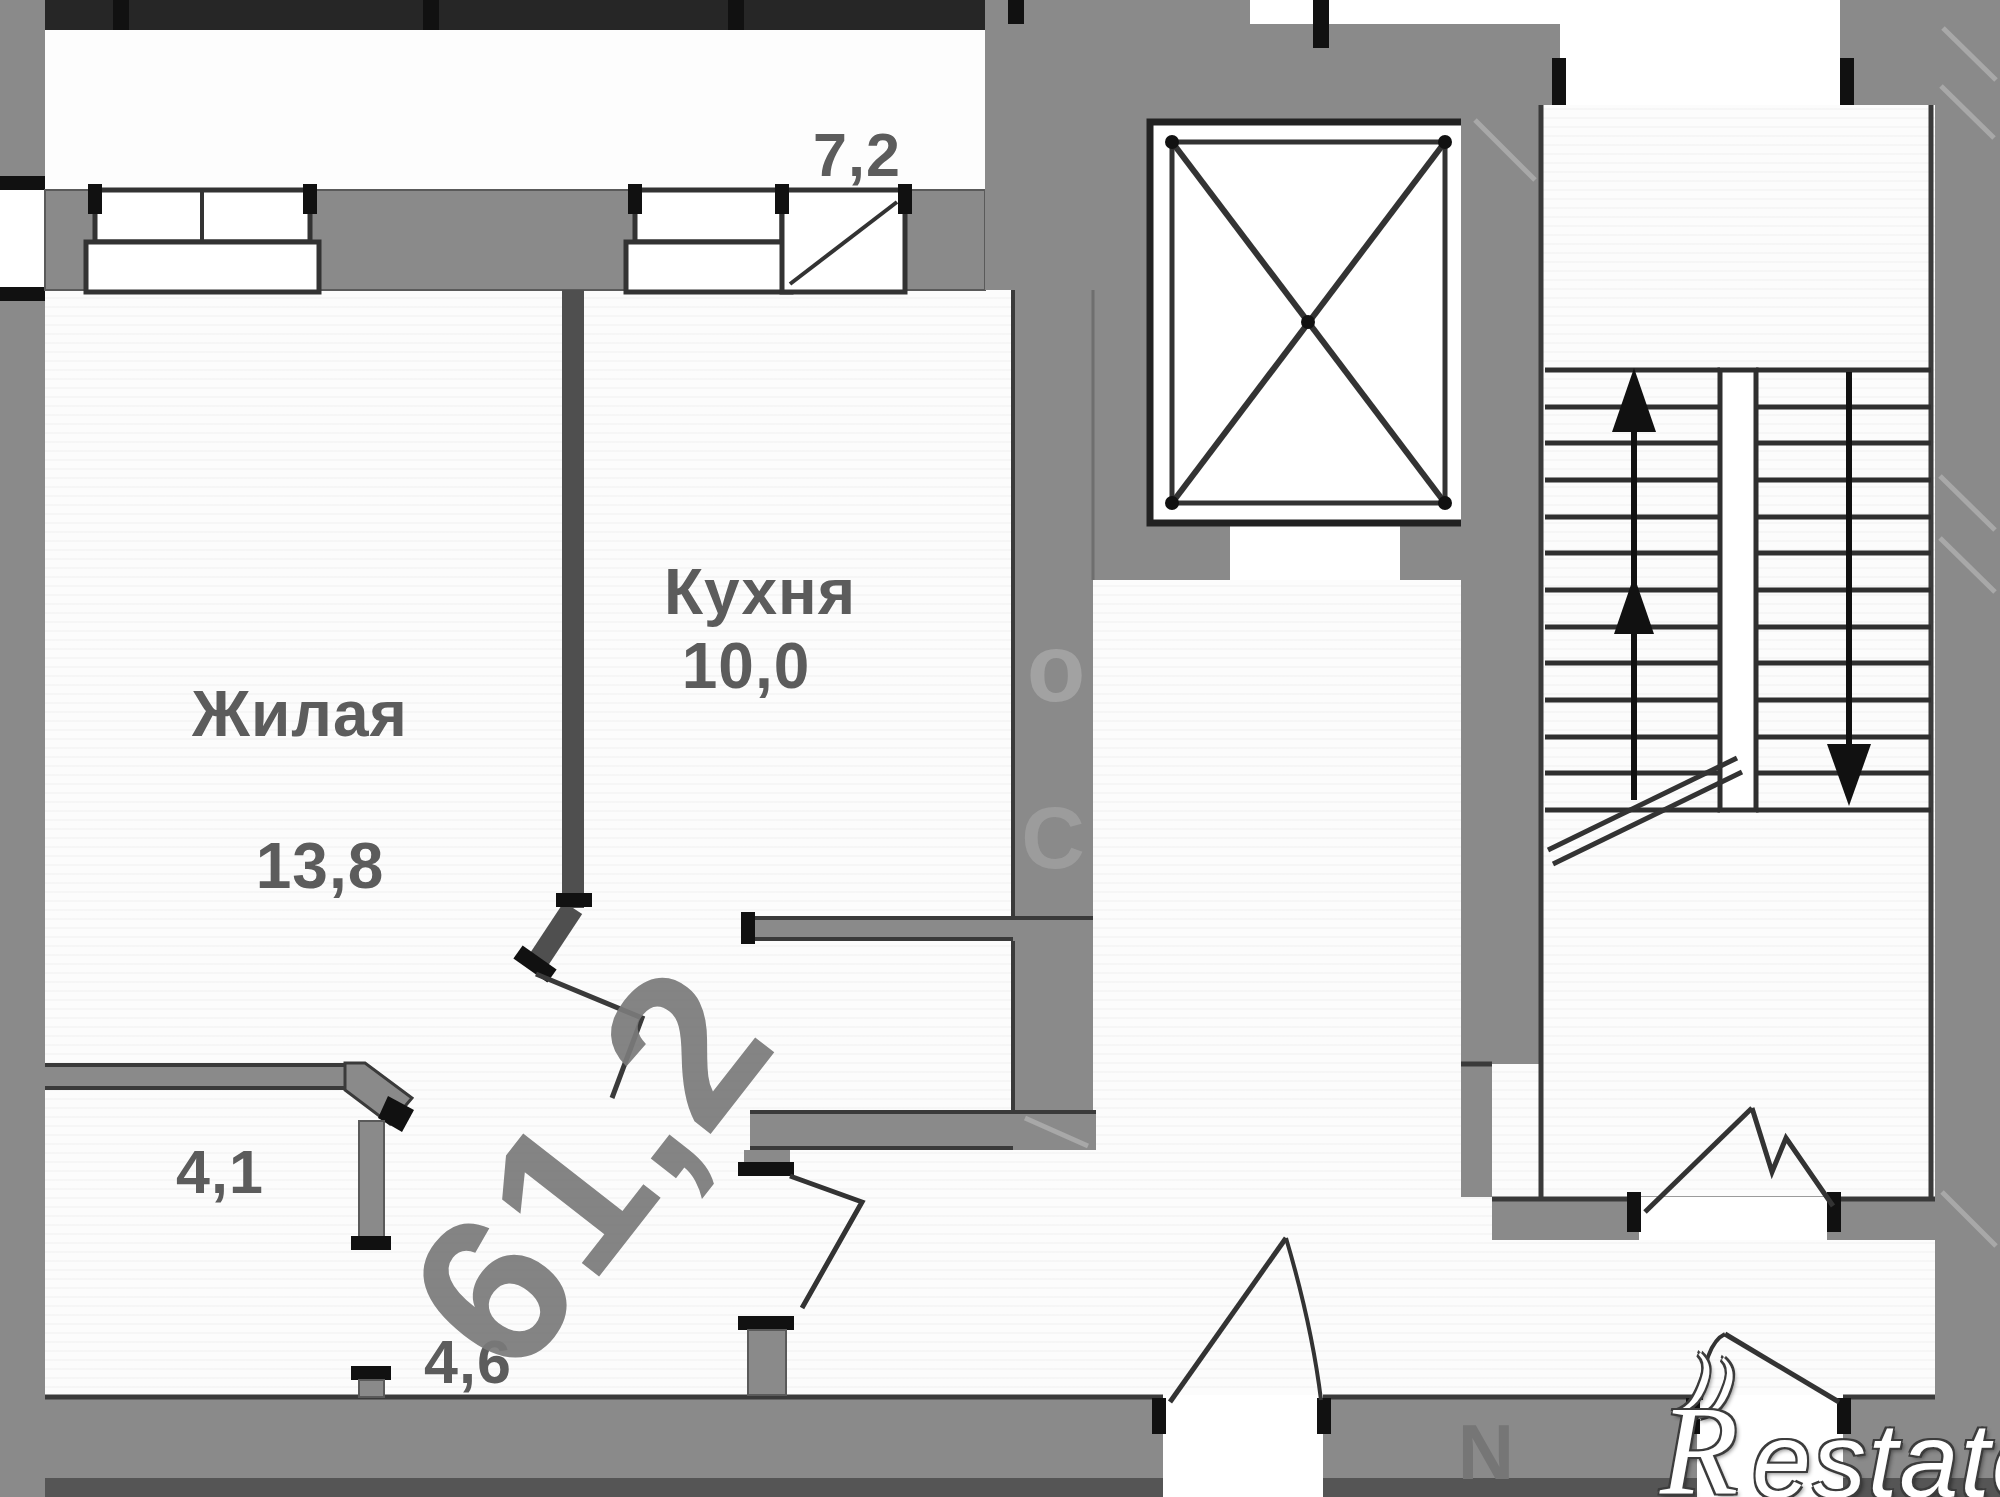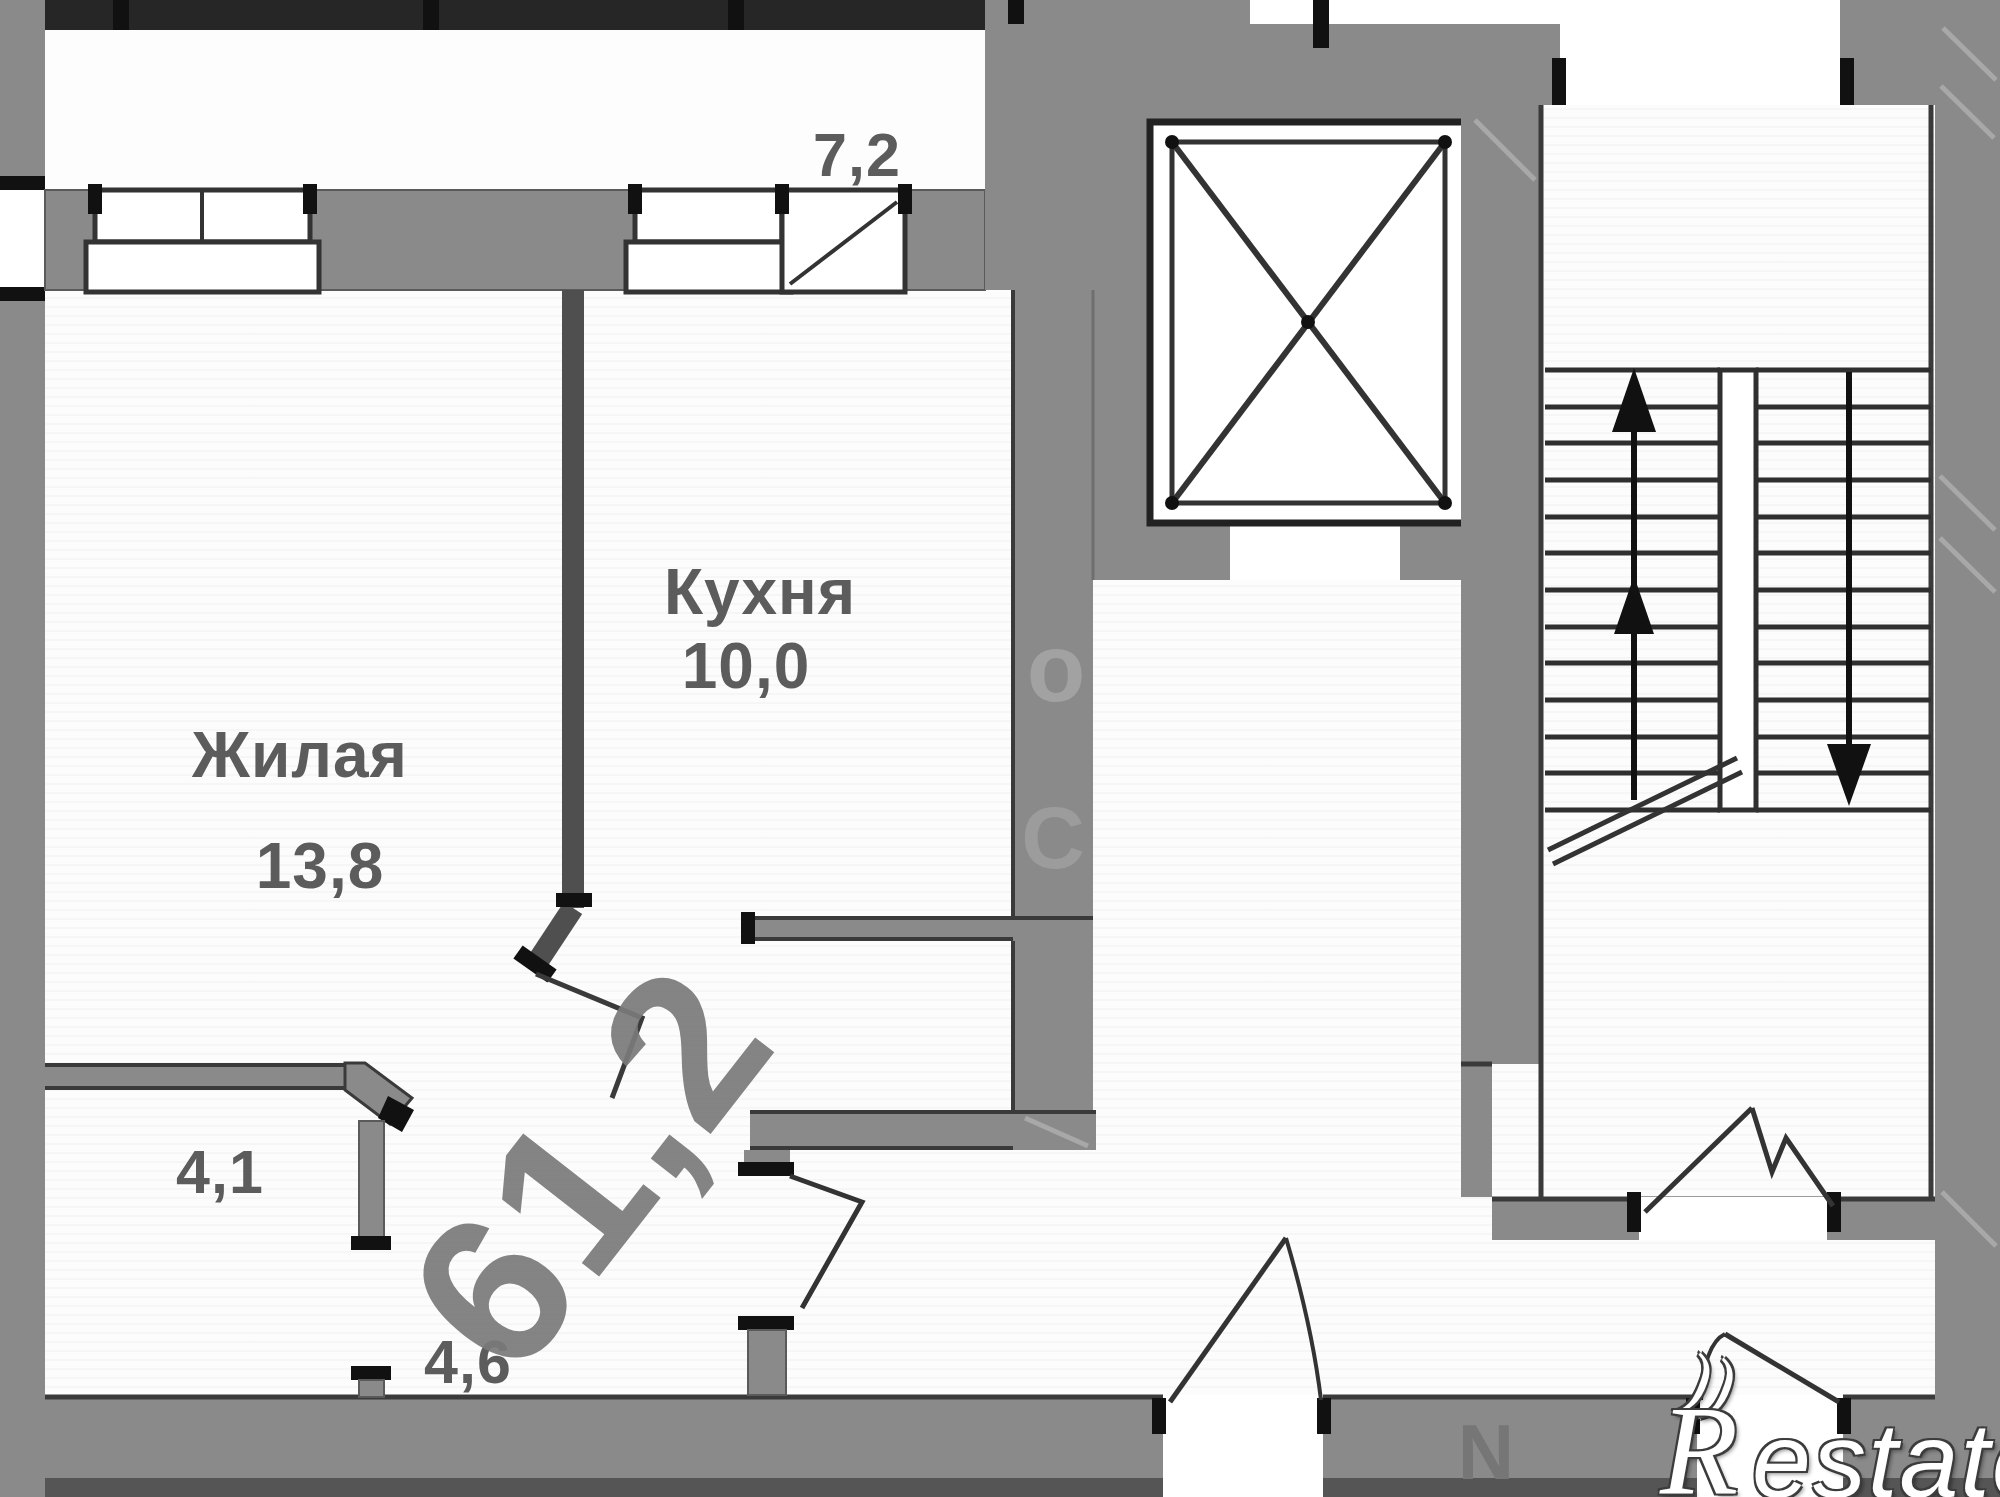--- a/index.html
+++ b/index.html
@@ -247,21 +247,21 @@
     <line class="hatch" x1="1942" y1="1192" x2="1996" y2="1246"></line>
     <line class="hatch" x1="1475" y1="120" x2="1535" y2="180"></line>
   </g>
 </svg>
 
 <div class="lbl med" style="left:857px;top:155px;">7,2</div>
 
 <div class="lbl big" style="left:760px;top:592px;">Кухня</div>
 <div class="lbl big" style="left:746px;top:666px;">10,0</div>
 
-<div class="lbl big" style="left:300px;top:755px;">Жилая</div>
+<div class="lbl big" style="left:300px;top:714px;">Жилая</div>
 <div class="lbl big" style="left:304px;top:866px;margin-left:16px;">13,8</div>
 
 <div class="lbl med" style="left:220px;top:1172px;">4,1</div>
 <div class="lbl med" style="left:468px;top:1362px;">4,6</div>
 
 <div id="total-watermark">61,2</div>
 
 <div class="frag" id="frag-c">С</div>
 <div class="frag" id="frag-o">о</div>
 <div class="frag" id="frag-n">N</div>

